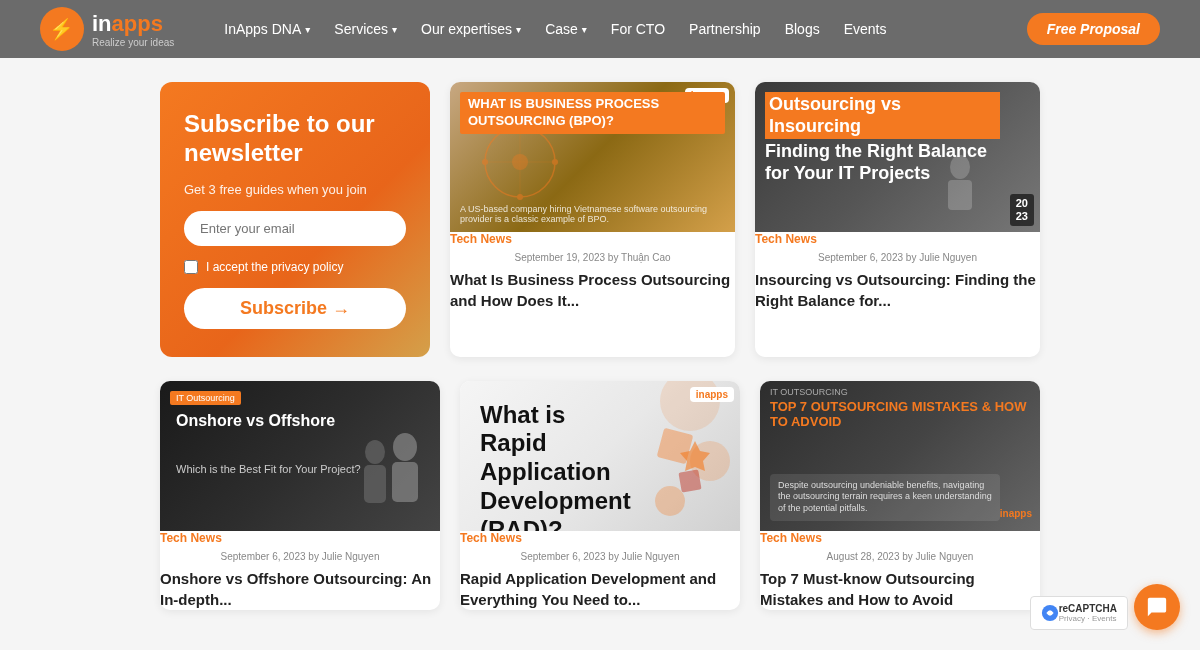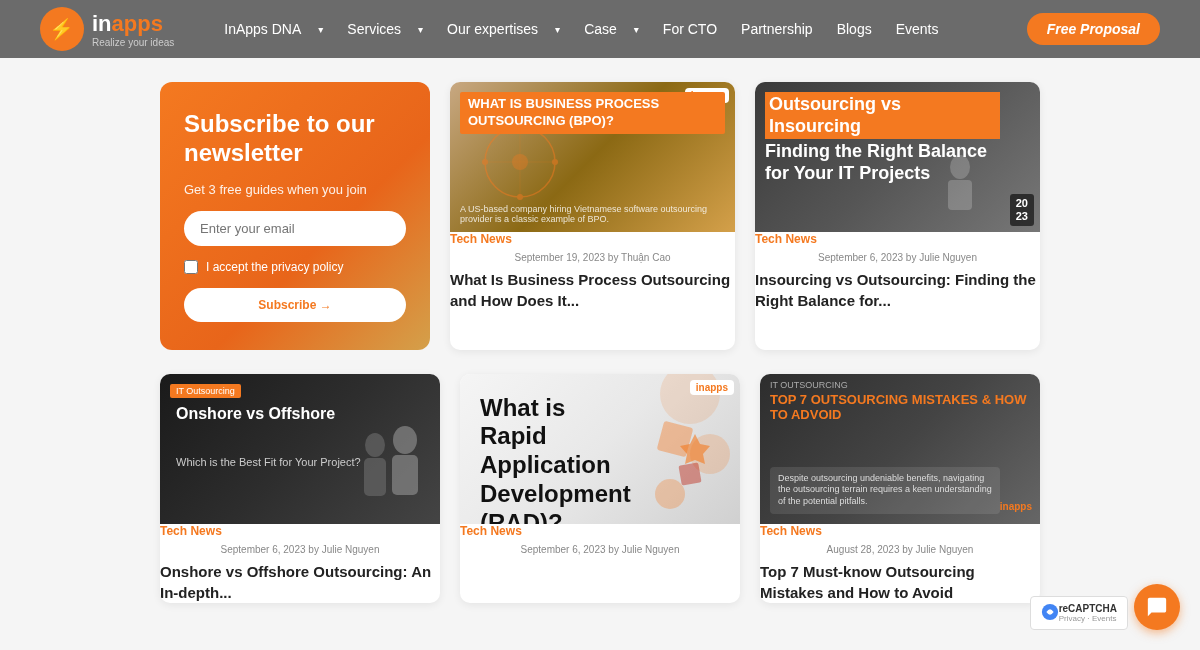--- a/index.html
+++ b/index.html
@@ -26,21 +26,21 @@
       border-radius: 50%;
       display: flex; align-items: center; justify-content: center;
       color: white; font-size: 20px; font-weight: bold;
     }
     .logo-text { display: flex; flex-direction: column; }
     .logo-name { color: white; font-size: 22px; font-weight: bold; }
     .logo-name span { color: #f47920; }
     .logo-tagline { color: #ccc; font-size: 10px; }
     nav { display: flex; align-items: center; gap: 24px; flex: 1; }
     .nav-item {
-      color: white; font-size: 14px; cursor: pointer; display: flex; align-items: center; gap: 17px;
+      color: white; font-size: 14px; cursor: pointer; display: flex; align-items: center; gap: 4px;
       white-space: nowrap;
     }
     .nav-item .arrow { font-size: 10px; }
     .nav-cta {
       background: #f47920; color: white; border: none; border-radius: 24px;
       padding: 8px 20px; font-size: 14px; font-weight: 600; cursor: pointer;
       white-space: nowrap;
       font-style: italic;
     }
 
@@ -66,21 +66,21 @@
     .newsletter-subtitle { font-size: 13px; opacity: 0.9; }
     .email-input {
       background: white; border-radius: 24px; padding: 10px 16px;
       border: none; font-size: 13px; color: #999; width: 100%;
       outline: none;
     }
     .privacy-row { display: flex; align-items: flex-end; gap: 8px; font-size: 12px; }
     .privacy-checkbox { width: 14px; height: 14px; border: 1.5px solid white; background: transparent; }
     .subscribe-btn {
       background: white; color: #f47920; border: none; border-radius: 24px;
-      padding: 10px 20px; font-size: 12px; font-weight: 600; cursor: pointer;
+      padding: 10px 20px; font-size: 18px; font-weight: 600; cursor: pointer;
       display: flex; align-items: center; justify-content: center; gap: 6px; text-align: right;
     }
 
     
     .card {
       background: white; border-radius: 10px; overflow: hidden;
       box-shadow: 0 2px 8px rgba(0,0,0,0.07);
       display: flex; flex-direction: column;
     }
     .card-body { padding: 0; flex: 1; display: flex; flex-direction: column; gap: 6px; }
@@ -295,20 +295,21 @@
           <circle cx="60" cy="120" r="15" fill="#f47920" opacity="0.3"></circle>
 
           <polygon points="85,60 90,70 100,72 93,80 95,90 85,86 75,90 77,80 70,72 80,70" fill="#f47920" opacity="0.6"></polygon>
         </svg>
       </div>
       <div class="inapps-badge" style="color:#f47920;font-weight:800">inapps</div>
     </div>
     <div class="card-body">
       <div class="card-cat">Tech News</div>
       <div class="card-date">September 6, 2023 by Julie Nguyen</div>
+      <div class="card-title">Rapid Application Development and Everything You Need to...</div>
     </div>
   </div>
 
   <div class="card">
     <div class="img-placeholder img-outsource-mistakes">
 
       <div style="position:absolute;top:6px;left:10px;color:#aaa;font-size:9px">IT OUTSOURCING</div>
       <div class="img-mistakes-text" style="top:18px">TOP 7 OUTSOURCING MISTAKES &amp; HOW TO ADVOID</div>
 
       <div style="position:absolute;bottom:10px;left:10px;right:40px;background:rgba(255,255,255,0.1);padding:6px 8px;border-radius:4px">
@@ -327,21 +328,21 @@
 
 </div>
 
 <div class="chat-bubble">
   <svg width="22" height="22" viewBox="0 0 24 24" fill="white">
     <path d="M20 2H4c-1.1 0-2 .9-2 2v18l4-4h14c1.1 0 2-.9 2-2V4c0-1.1-.9-2-2-2z"></path>
   </svg>
 </div>
 
 <div class="recaptcha">
-  <div style="display:flex;gap:0">
+  <div style="display:flex;align-items:center;gap:0">
     <svg width="18" height="18" viewBox="0 0 100 100">
       <circle cx="50" cy="50" r="45" fill="#4285f4"></circle>
       <path d="M30 50 Q50 20 70 50 Q50 80 30 50Z" fill="white"></path>
     </svg>
     <div>
       <div style="font-weight:700;font-size:10px;color:#333">reCAPTCHA</div>
       <div style="font-size:8px;color:#999">Privacy · Events</div>
     </div>
   </div>
 </div>

